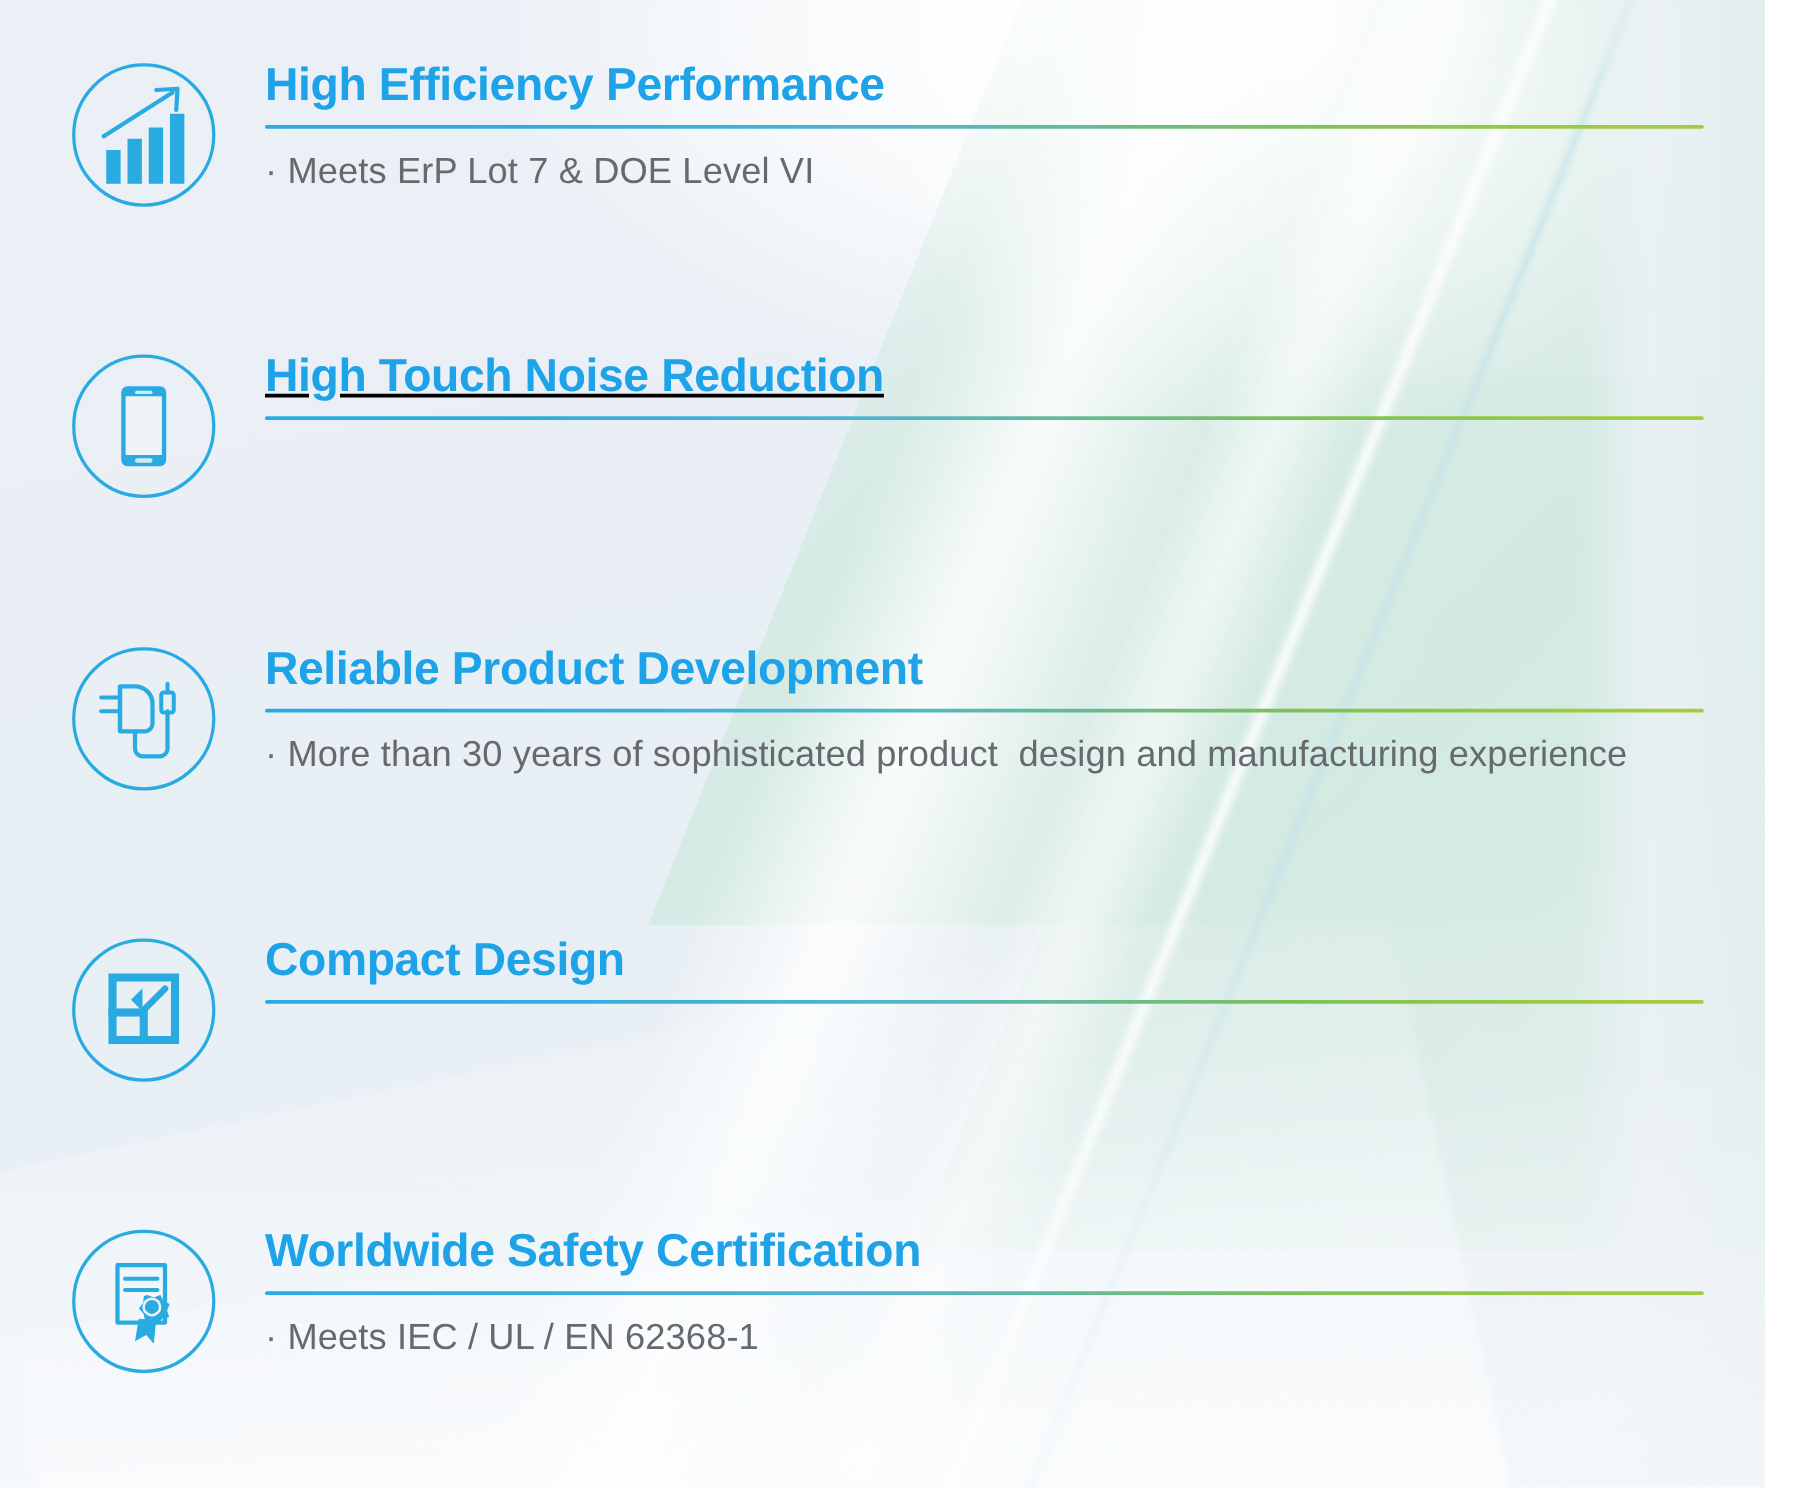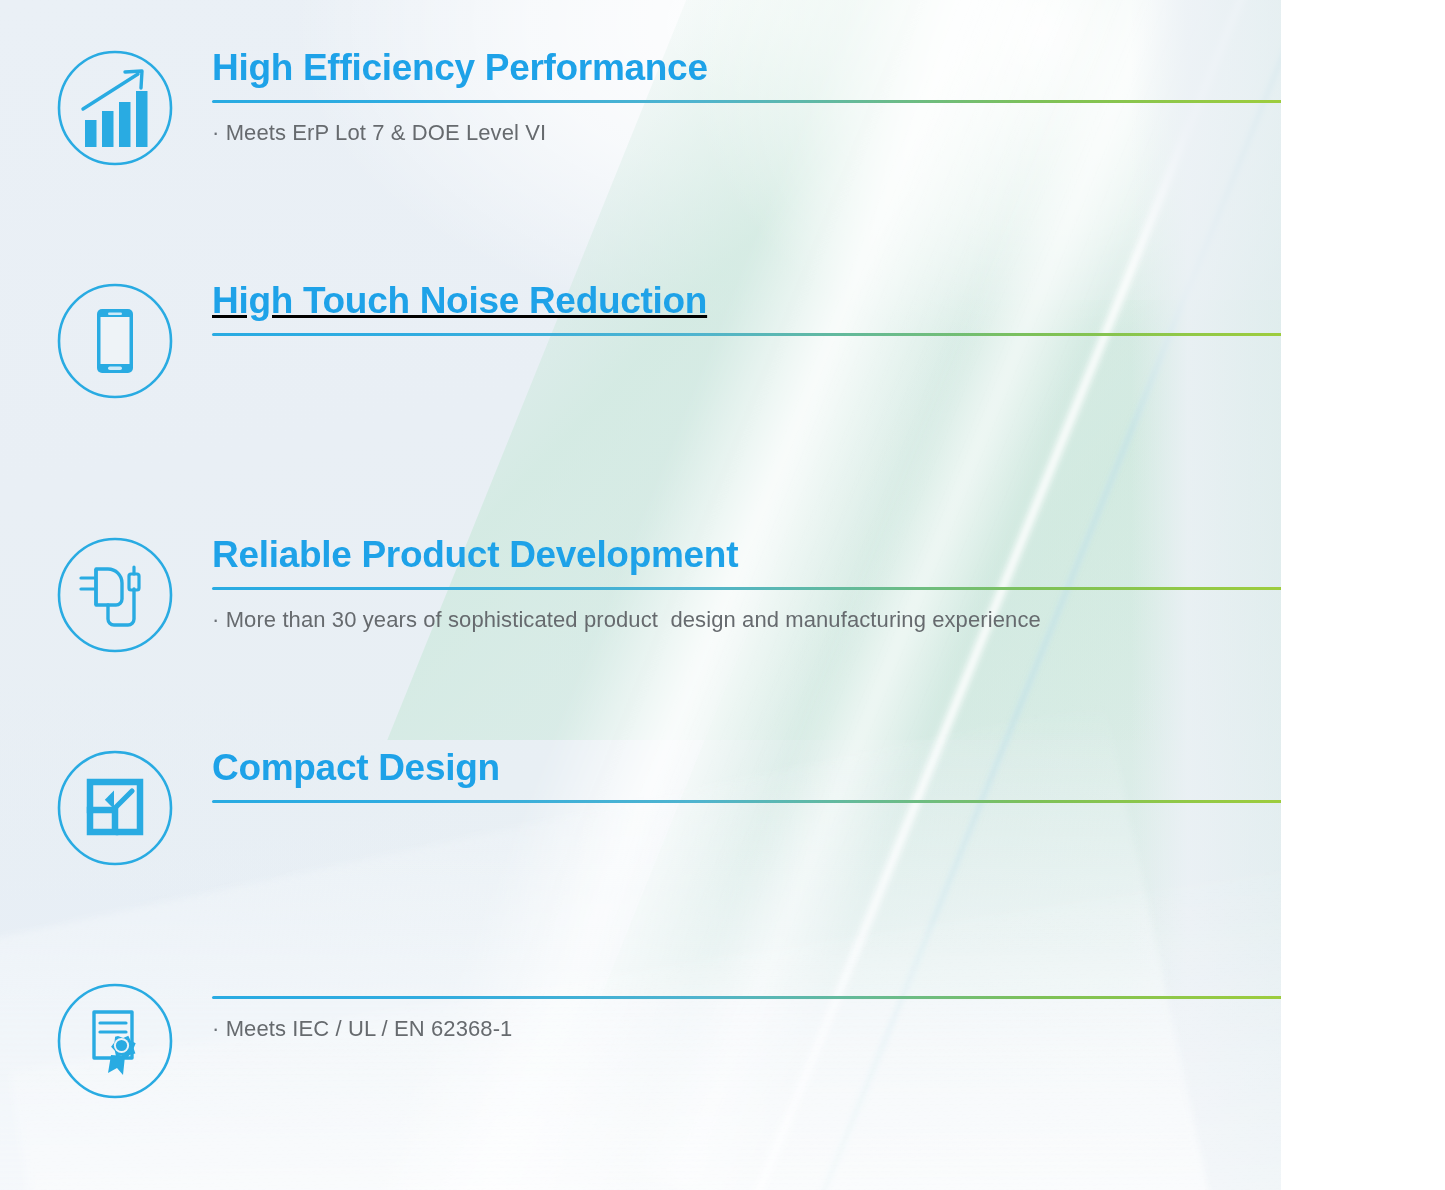--- a/index.html
+++ b/index.html
@@ -6,21 +6,21 @@
     margin: 0;
     padding: 0;
     background: #ffffff;
   }
   body {
     font-family: "Liberation Sans", sans-serif;
   }
 
   #page {
     position: relative;
-    width: 1281px;
+    width: 1412px;
     height: 1190px;
     overflow: hidden;
     background:
       linear-gradient(120deg,
         rgba(255,255,255,0.0) 0%,
         rgba(255,255,255,0.0) 100%),
       radial-gradient(ellipse 700px 420px at 62% 2%,
         #ffffff 0%, rgba(255,255,255,0.65) 38%, rgba(255,255,255,0) 72%),
       radial-gradient(ellipse 900px 700px at 96% 46%,
         #dceee6 0%, rgba(222,238,232,0.45) 45%, rgba(230,240,240,0) 78%),
@@ -202,35 +202,35 @@
        #a3ce3c 100%);
     border-radius: 2px;
   }
 
   .bullets {
     margin-top: 14px;
   }
 
   .bullet {
     color: #666a6e;
-    font-size: 22px;
+    font-size: 29px;
     line-height: 1.42;
     letter-spacing: 0.1px;
     white-space: pre-wrap;
   }
   .bullet + .bullet { margin-top: 0px; }
 
   .bullet .dot {
     color: #6b7076;
   }
 
   
   #feat-0 { top: 47px; }
   #feat-1 { top: 280px; text-decoration: underline; }
-  #feat-2 { top: 534px; justify-content: flex-end; }
+  #feat-2 { top: 514px; justify-content: flex-end; }
   #feat-3 { top: 747px; justify-content: flex-end; }
   #feat-4 { top: 980px; }
 </style>
 </head>
 <body>
 
 <div id="page">
 
   <div class="bg-layer">
     <div class="wedge-green"></div>
@@ -339,20 +339,21 @@
           <line x1="44" y1="50" x2="70" y2="50" stroke="#29abe2" stroke-width="3.2" stroke-linecap="round"></line>
 
           <path d="M55 73 L52 91 L61 86 L67 93 L69 74 Z" fill="#29abe2"></path>
 
           <path d="M62 54 l5.2 1.9 5.1 -2.2 2.4 5.0 5.0 2.5 -2.1 5.1 1.8 5.2 -5.4 1.3 -3.9 3.9 -4.6 -3.0 -5.5 0.5 -1.2 -5.4 -3.7 -4.1 3.4 -4.4 0.6 -5.5 Z" fill="#29abe2"></path>
           <circle cx="65.5" cy="63.5" r="7.6" fill="#eef3f7"></circle>
           <circle cx="65.5" cy="63.5" r="5.6" fill="#29abe2"></circle>
         </svg>
       </div>
       <div class="feature-body">
+        <div class="feature-title">Worldwide Safety Certification</div>
         <div class="divider"></div>
         <div class="bullets">
           <div class="bullet"><span class="dot">·</span> <span>Meets IEC / UL / EN 62368-1</span></div>
         </div>
       </div>
     </div>
 
   </div>
 </div>
 

